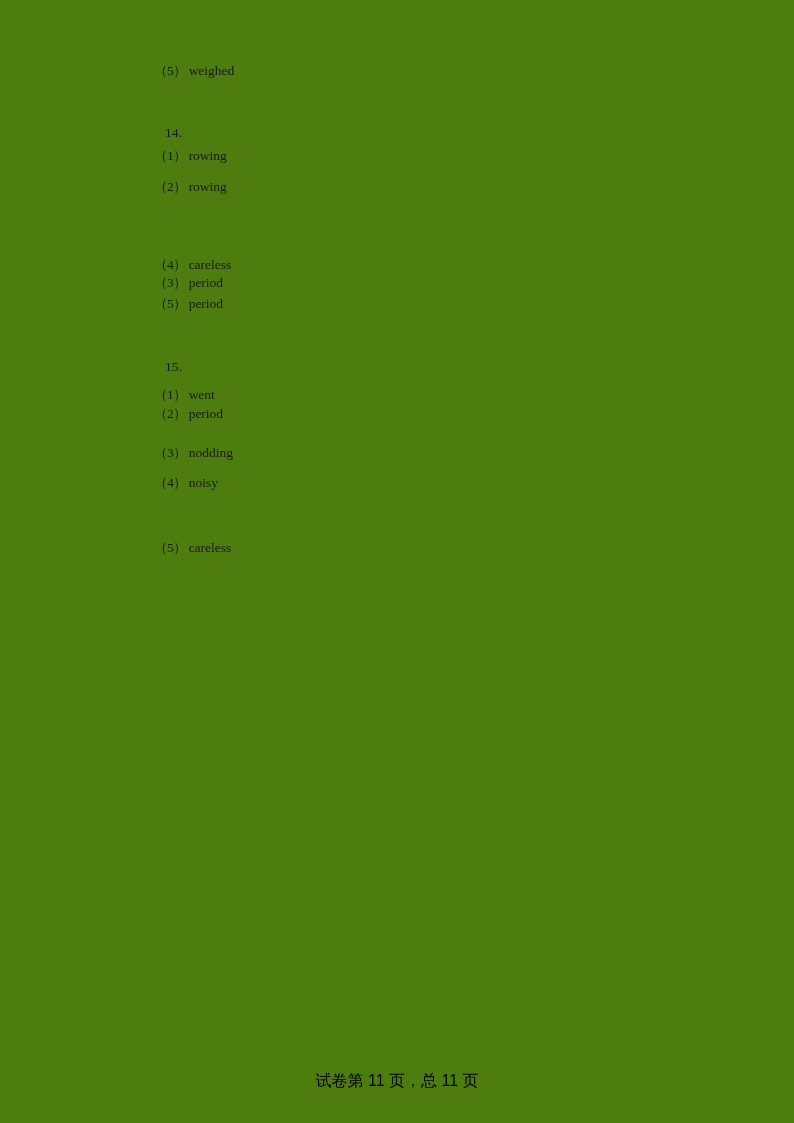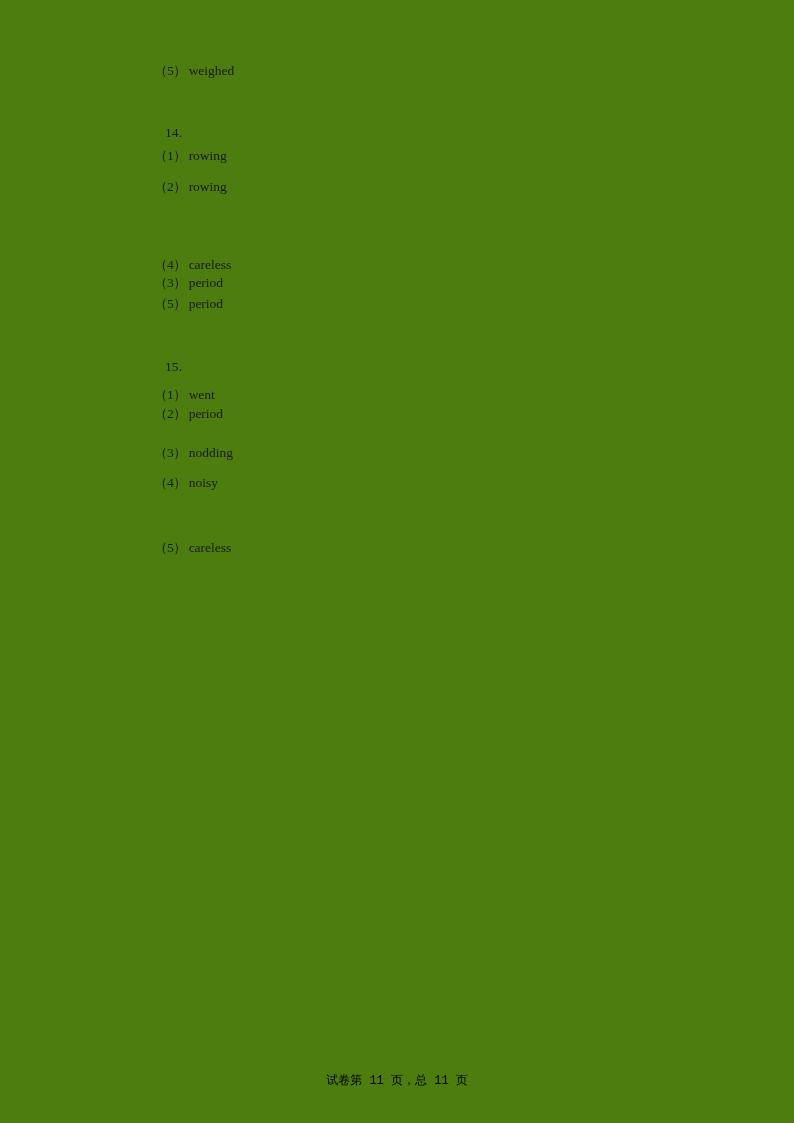--- a/index.html
+++ b/index.html
@@ -67,22 +67,22 @@
     left: 0;
     white-space: nowrap;
   }
 
   #footer {
     position: absolute;
     left: 0;
     right: 0;
     top: 1073px;
     text-align: center;
-    font-family: Liberation Mono, monospace;
-    font-size: 12px;
+    font-family: Liberation Sans, sans-serif;
+    font-size: 16px;
     line-height: 16px;
     color: #000000;
   }
 </style>
 </head>
 <body>
 
 <div id="page">
 
   <div id="content">

